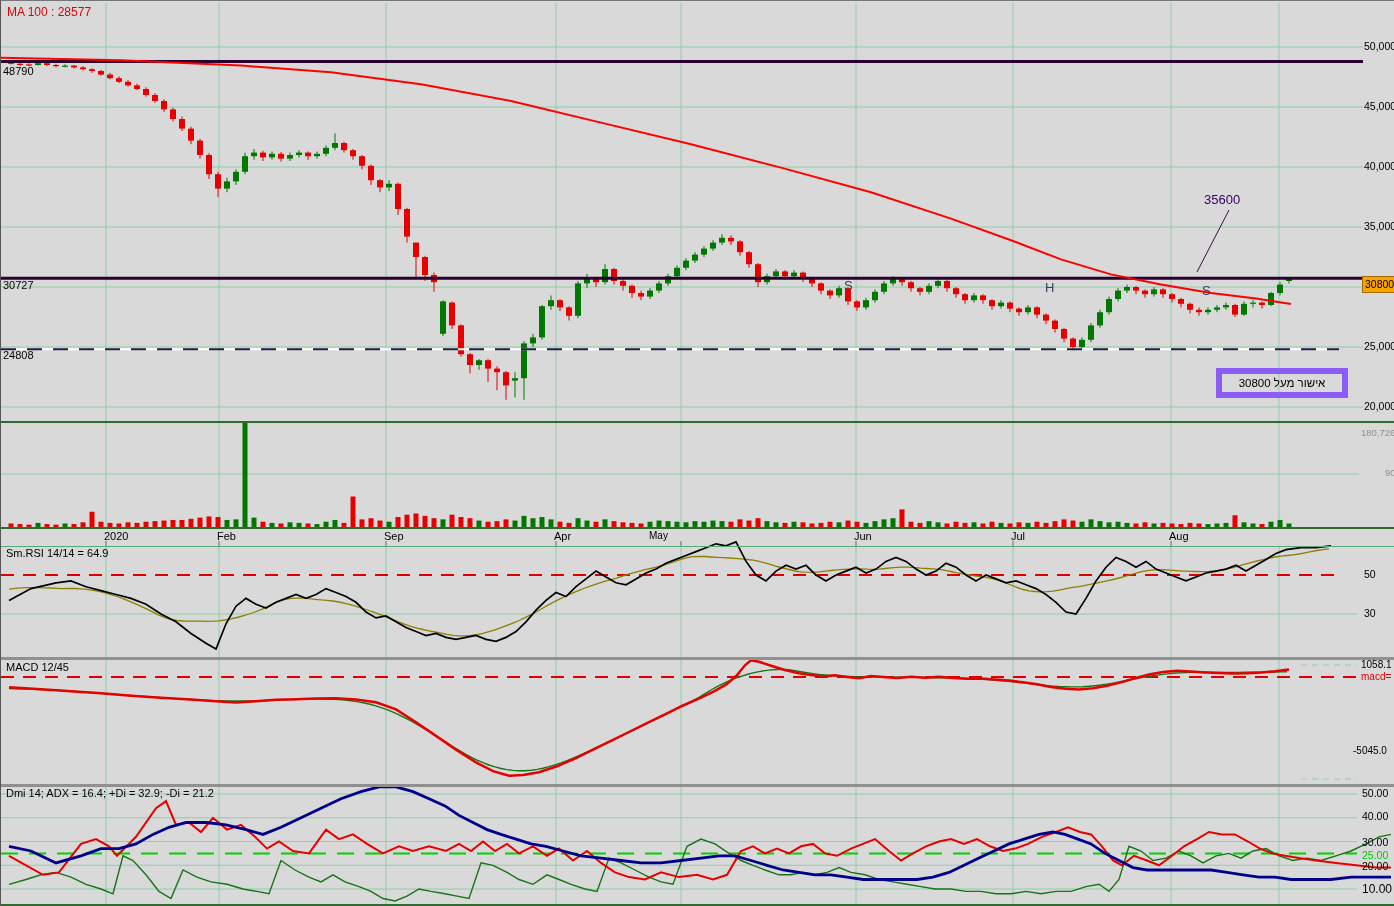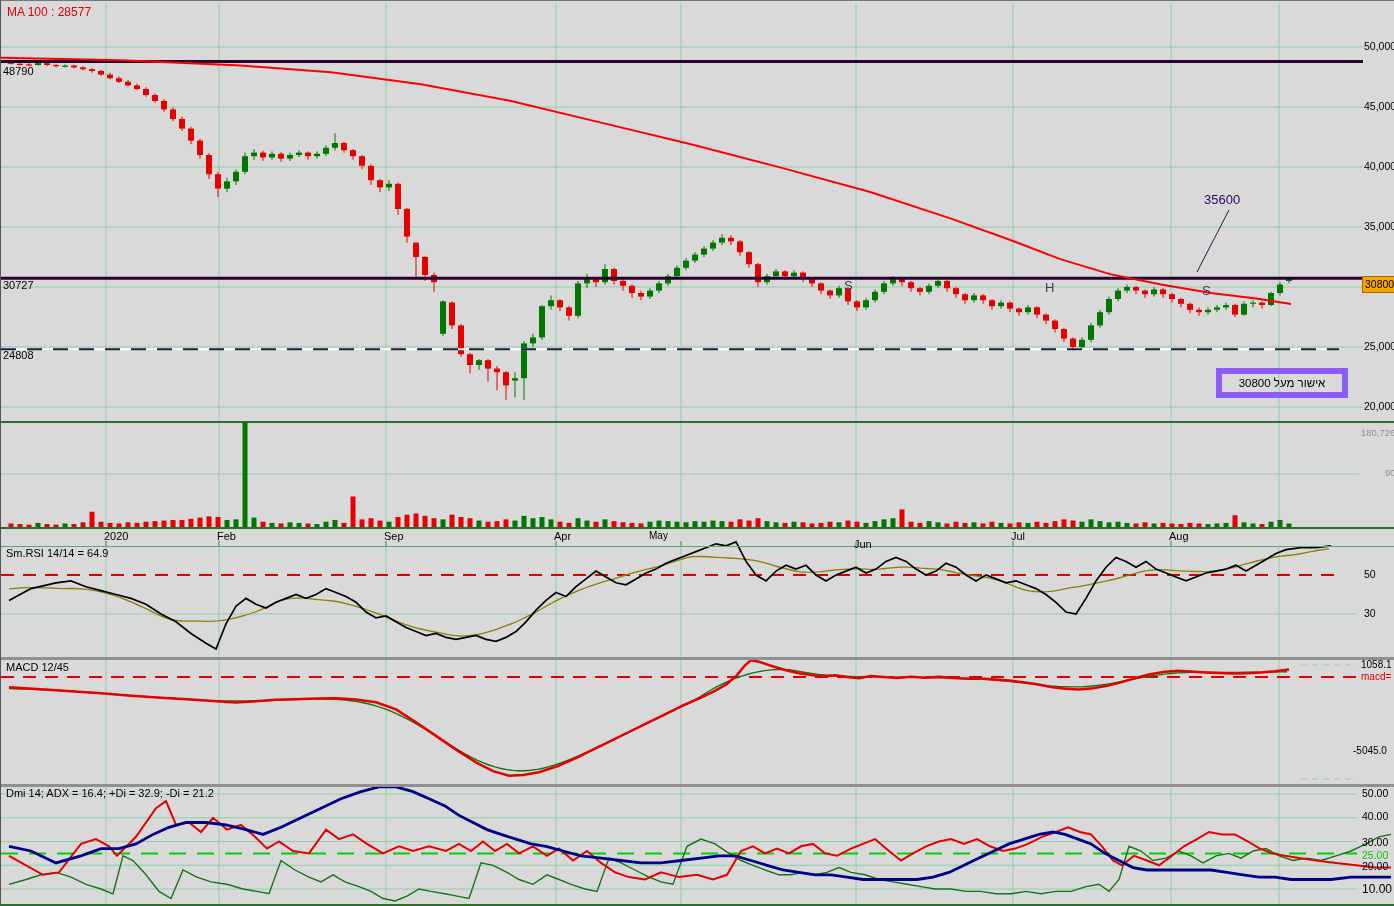--- a/index.html
+++ b/index.html
@@ -549,21 +549,21 @@
       <div class="lbl" style="left: 1363px; top: 100px; font-size: 10.5px;">45,000</div>
       <div class="lbl" style="left: 1363px; top: 160px; font-size: 10.5px;">40,000</div>
       <div class="lbl" style="left: 1363px; top: 220px; font-size: 10.5px;">35,000</div>
       <div class="lbl" style="left: 1363px; top: 340px; font-size: 10.5px;">25,000</div>
       <div class="lbl" style="left: 1363px; top: 400px; font-size: 10.5px;">20,000</div>
       <div class="lbl" style="left: 103px; top: 529px; font-size: 11px;">2020</div>
       <div class="lbl" style="left: 216px; top: 529px; font-size: 11px;">Feb</div>
       <div class="lbl" style="left: 383px; top: 529px; font-size: 11px;">Sep</div>
       <div class="lbl" style="left: 553px; top: 529px; font-size: 11px;">Apr</div>
       <div class="lbl" style="left: 648px; top: 529px; font-size: 10px;">May</div>
-      <div class="lbl" style="left: 853px; top: 529px; font-size: 11px; margin-top: 8px;">Jun</div>
+      <div class="lbl" style="left: 853px; top: 529px; font-size: 11px;">Jun</div>
       <div class="lbl" style="left: 1010px; top: 529px; font-size: 11px;">Jul</div>
       <div class="lbl" style="left: 1168px; top: 529px; font-size: 11px;">Aug</div>
       <div class="lbl" style="left: 2px; top: 64px; font-size: 11px;">48790</div>
       <div class="lbl" style="left: 2px; top: 278px; font-size: 11px;">30727</div>
       <div class="lbl" style="left: 2px; top: 348px; font-size: 11px;">24808</div>
       <div class="lbl" style="left: 1360px; top: 427px; font-size: 9.5px; color: rgb(143, 143, 143);">180,726</div>
       <div class="lbl" style="left: 1360px; top: 467px; font-size: 9.5px; color: rgb(143, 143, 143); margin-left: 24px;">90,363</div>
       <div class="lbl" style="left: 1363px; top: 568px; font-size: 10.5px;">50</div>
       <div class="lbl" style="left: 1363px; top: 607px; font-size: 10.5px;">30</div>
       <div class="lbl" style="left: 1361px; top: 787px; font-size: 10.5px; color: rgb(0, 0, 0);">50.00</div>

